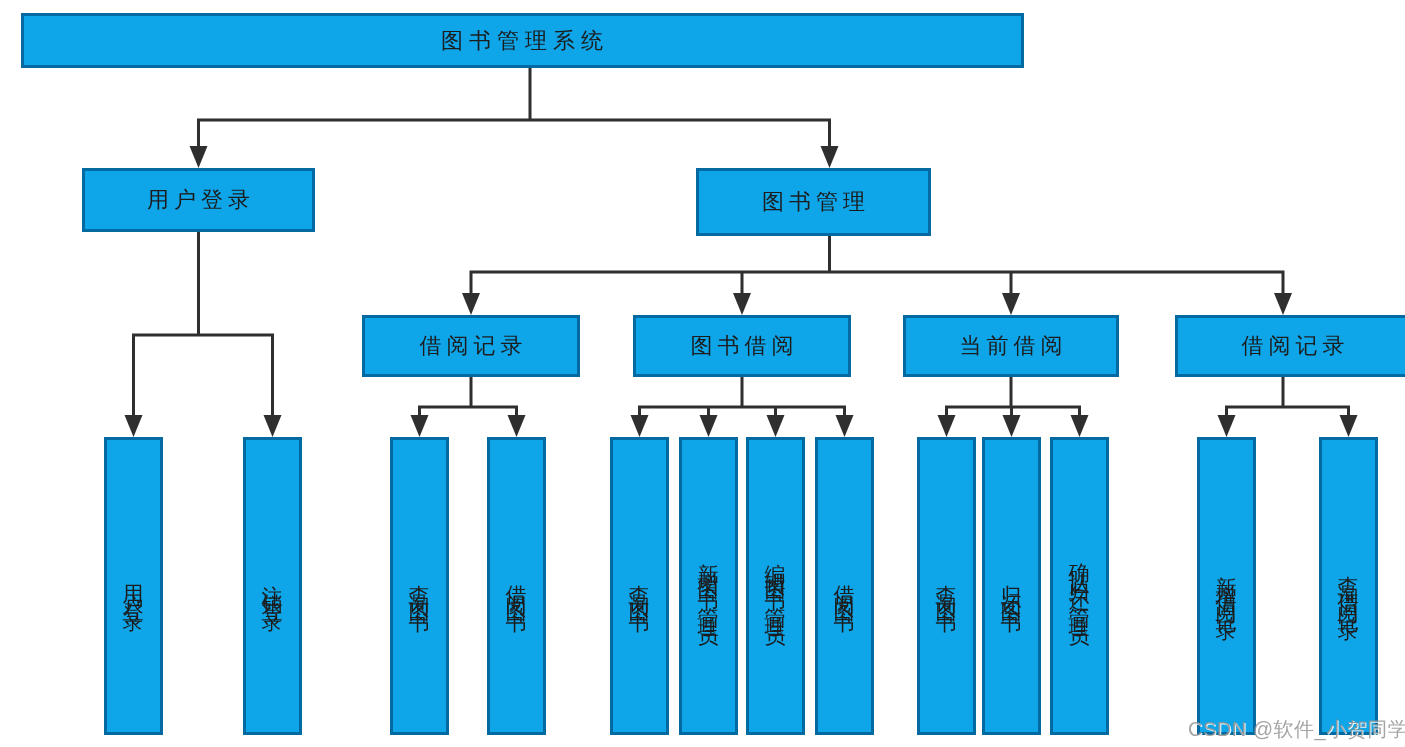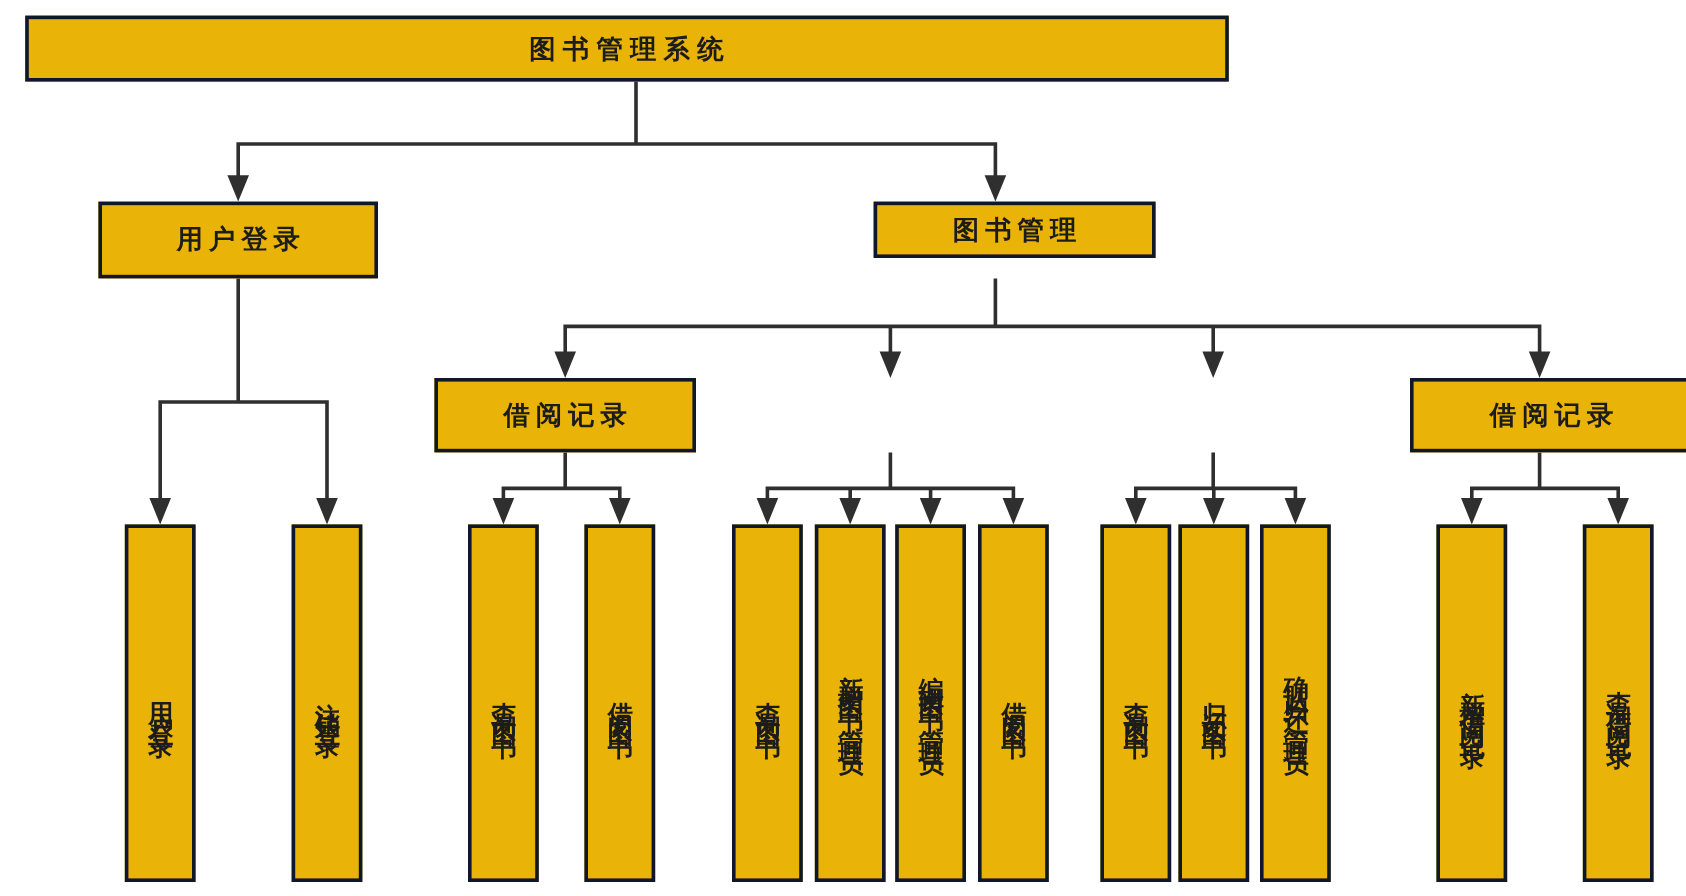--- a/index.html
+++ b/index.html
@@ -12,27 +12,26 @@
     font-family: "Liberation Sans", "DejaVu Sans", sans-serif;
     overflow: hidden;
   }
   .connectors {
     position: absolute;
     left: 0; top: 0;
     width: 1405px; height: 747px;
   }
   .node {
     position: absolute;
-    background: #eab308;
-    border: 3px solid #0f172a;
+    background: #0ea5e9;
+    border: 3px solid #0369a1;
     display: flex;
     align-items: center;
     justify-content: center;
     color: #1c1c1c;
-    font-weight: bold;
   }
   .h-node {
     font-size: 22px;
     letter-spacing: 5px;
     white-space: nowrap;
     text-indent: 5px; 
   }
   .root-node { letter-spacing: 6px; }
   .v-node .vtext {
     writing-mode: vertical-rl;
@@ -92,26 +91,32 @@
     </g>
   </svg>
 
   <div class="node h-node root-node" style="left:21px; top:13px; width:1003px; height:55px;">
     <span>图书管理系统</span>
   </div>
 
   <div class="node h-node" style="left:82px; top:168px; width:233px; height:64px;">
     <span>用户登录</span>
   </div>
-  <div class="node h-node" style="left:728px; top:168px; width:235px; height:47px;">
+  <div class="node h-node" style="left:696px; top:168px; width:235px; height:68px;">
     <span>图书管理</span>
   </div>
 
   <div class="node h-node" style="left:362px; top:315px; width:218px; height:62px;">
     <span>借阅记录</span>
+  </div>
+  <div class="node h-node" style="left:633px; top:315px; width:218px; height:62px;">
+    <span>图书借阅</span>
+  </div>
+  <div class="node h-node" style="left:903px; top:315px; width:216px; height:62px;">
+    <span>当前借阅</span>
   </div>
   <div class="node h-node" style="left:1175px; top:315px; width:236px; height:62px;">
     <span>借阅记录</span>
   </div>
 
   <div class="node v-node" style="left:104px; top:437px; width:59px; height:298px;">
     <span class="vtext">用户登录</span>
   </div>
   <div class="node v-node" style="left:243px; top:437px; width:59px; height:298px;">
     <span class="vtext">注销登录</span>
@@ -147,14 +152,15 @@
     <span class="vtext">确认归还（管理员）</span>
   </div>
 
   <div class="node v-node" style="left:1197px; top:437px; width:59px; height:298px;">
     <span class="vtext">新增借阅记录</span>
   </div>
   <div class="node v-node" style="left:1319px; top:437px; width:59px; height:298px;">
     <span class="vtext">查询借阅记录</span>
   </div>
 
+  <div class="watermark">CSDN @软件_小贺同学</div>
 
 </div>
 
 </body></html>

